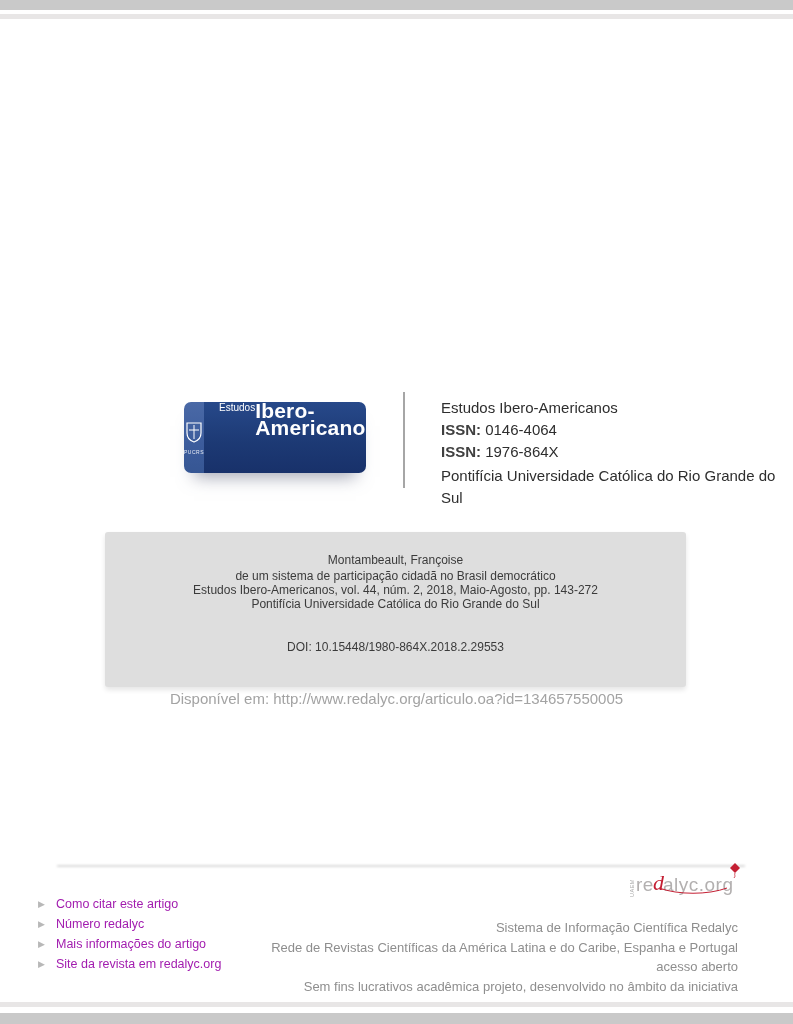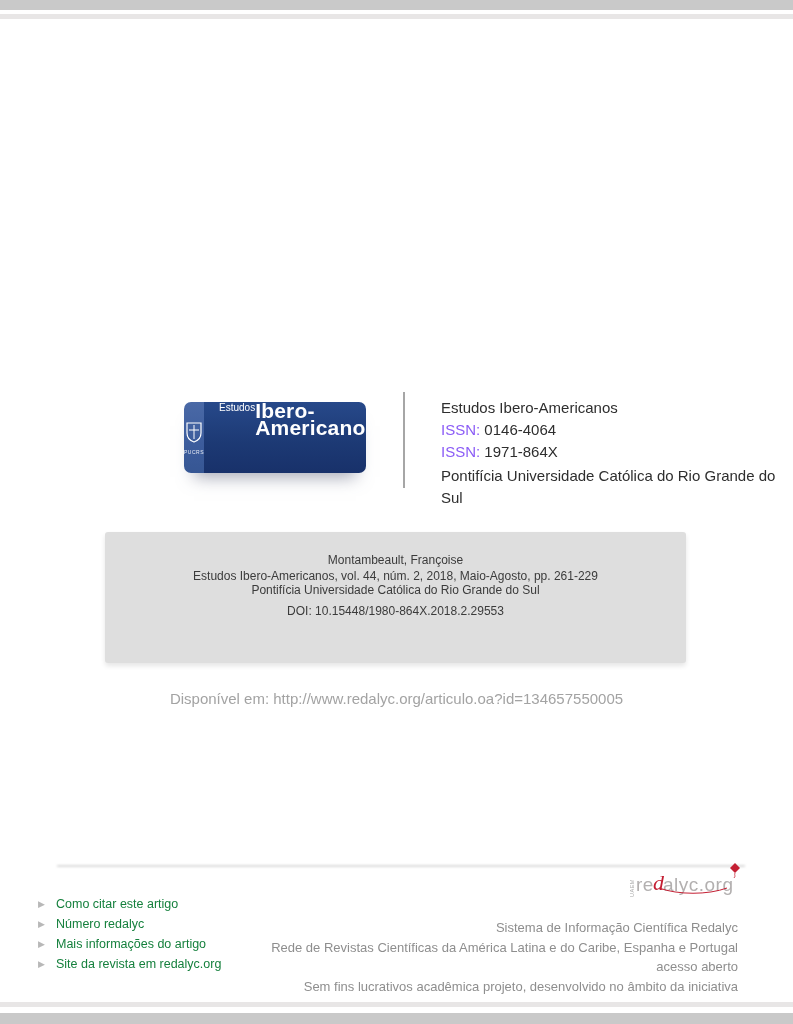--- a/index.html
+++ b/index.html
@@ -26,43 +26,43 @@
   .logo-left .pucrs{font-size:5px;letter-spacing:.5px;margin-top:2px;color:#e8ecf5;}
   .logo-right{
     flex:1;background:linear-gradient(180deg,#27498a 0%,#1d3a75 55%,#18316a 100%);
     display:flex;flex-direction:row;justify-content:space-between;padding-left:15px;color:#fff;
   }
   .logo-right .small{font-size:10px;line-height:11px;}
   .logo-right .big{font-size:21px;font-weight:700;letter-spacing:.2px;line-height:17px;}
   .vdivider{position:absolute;left:403px;top:392px;width:2px;height:96px;background:#a6a6a6;}
   .jinfo{position:absolute;left:421px;top:397px;font-size:15px;color:#2e2e2e;margin-left:20px;}
   .jinfo .row{height:22px;line-height:22px;}
-  .jinfo .lbl{color:#8b5cf6;}
+  .jinfo .lbl{color:#404040;font-weight:bold;}
   .jinfo .publisher{margin-top:2px;}
 
   
   .citation{
-    position:absolute;left:105px;top:532px;width:581px;height:131px;background:#dedede;
+    position:absolute;left:105px;top:532px;width:581px;height:155px;background:#dedede;
     border-radius:3px;text-align:center;font-size:12px;line-height:14px;color:#3b3b3b;
     box-sizing:border-box;padding-top:21px;
     box-shadow:0 3px 5px rgba(0,0,0,.10);
   }
   .citation .author{margin-bottom:2px;}
-  .citation .doi{margin-top:7px;}
+  .citation .doi{margin-top:29px;}
 
   
   .available{position:absolute;left:0;top:690px;width:100%;text-align:center;font-size:15px;color:#a3a3a3;}
   .available a{color:#a3a3a3;text-decoration:none;}
 
   
   .footer-divider{position:absolute;left:57px;top:865px;width:688px;height:2px;background:#dcdcdc;filter:blur(1px);}
   .flinks{position:absolute;left:38px;top:894px;}
   .flink{display:flex;align-items:center;height:20px;cursor:pointer;}
   .flink .tri{color:#b8b8b8;font-size:9px;width:11px;margin-right:7px;line-height:20px;}
-  .flink .txt{font-size:12.5px;color:#15803d;line-height:20px;}
+  .flink .txt{font-size:12.5px;color:#a21caf;line-height:20px;}
 
   .rlogo{position:absolute;left:628px;top:866px;width:132px;height:30px;display:flex;align-items:flex-end;}
   .rlogo .uaem{font-size:5.5px;color:#a9a9a9;transform:rotate(-90deg);width:8px;letter-spacing:.5px;}
   .rlogo .gray{font-size:19px;color:#b3b0b0;letter-spacing:.5px;}
   .rlogo .red-d{font-family:"Liberation Serif","DejaVu Serif",serif;font-style:italic;font-size:22px;color:#c41f33;margin:0 -1px;}
   .rlogo .kite{position:absolute;right:18px;top:-4px;}
   .rlogo .swoosh{position:absolute;left:30px;bottom:-2px;}
 
   .fright{position:absolute;right:55px;top:918px;text-align:right;font-size:13px;color:#8e8e8e;line-height:19.5px;}
 </style>
@@ -94,28 +94,29 @@
   <div class="vdivider"></div>
 
   <div class="jinfo">
     <div class="row">Estudos Ibero-Americanos</div>
     <div class="row">
       <span class="lbl">ISSN:</span>
       <span>0146-4064</span>
     </div>
     <div class="row">
       <span class="lbl">ISSN:</span>
-      <span>1971-864X</span>
+      <span>1976-864X</span>
     </div>
     <div class="row publisher">Pontifícia Universidade Católica do Rio Grande do Sul</div>
   </div>
 
   <div class="citation">
     <div class="author">Montambeault, Françoise</div>
-    <div>Estudos Ibero-Americanos, vol. 44, núm. 2, 2018, Maio-Agosto, pp. 261-229</div>
+    <div>de um sistema de participação cidadã no Brasil democrático</div>
+    <div>Estudos Ibero-Americanos, vol. 44, núm. 2, 2018, Maio-Agosto, pp. 143-272</div>
     <div>Pontifícia Universidade Católica do Rio Grande do Sul</div>
     <div class="doi">DOI: 10.15448/1980-864X.2018.2.29553</div>
   </div>
 
   <div class="available">
     <span>Disponível em:</span>
     <a href="#">http://www.redalyc.org/articulo.oa?id=134657550005</a>
   </div>
 
   <div class="footer-divider"></div>

